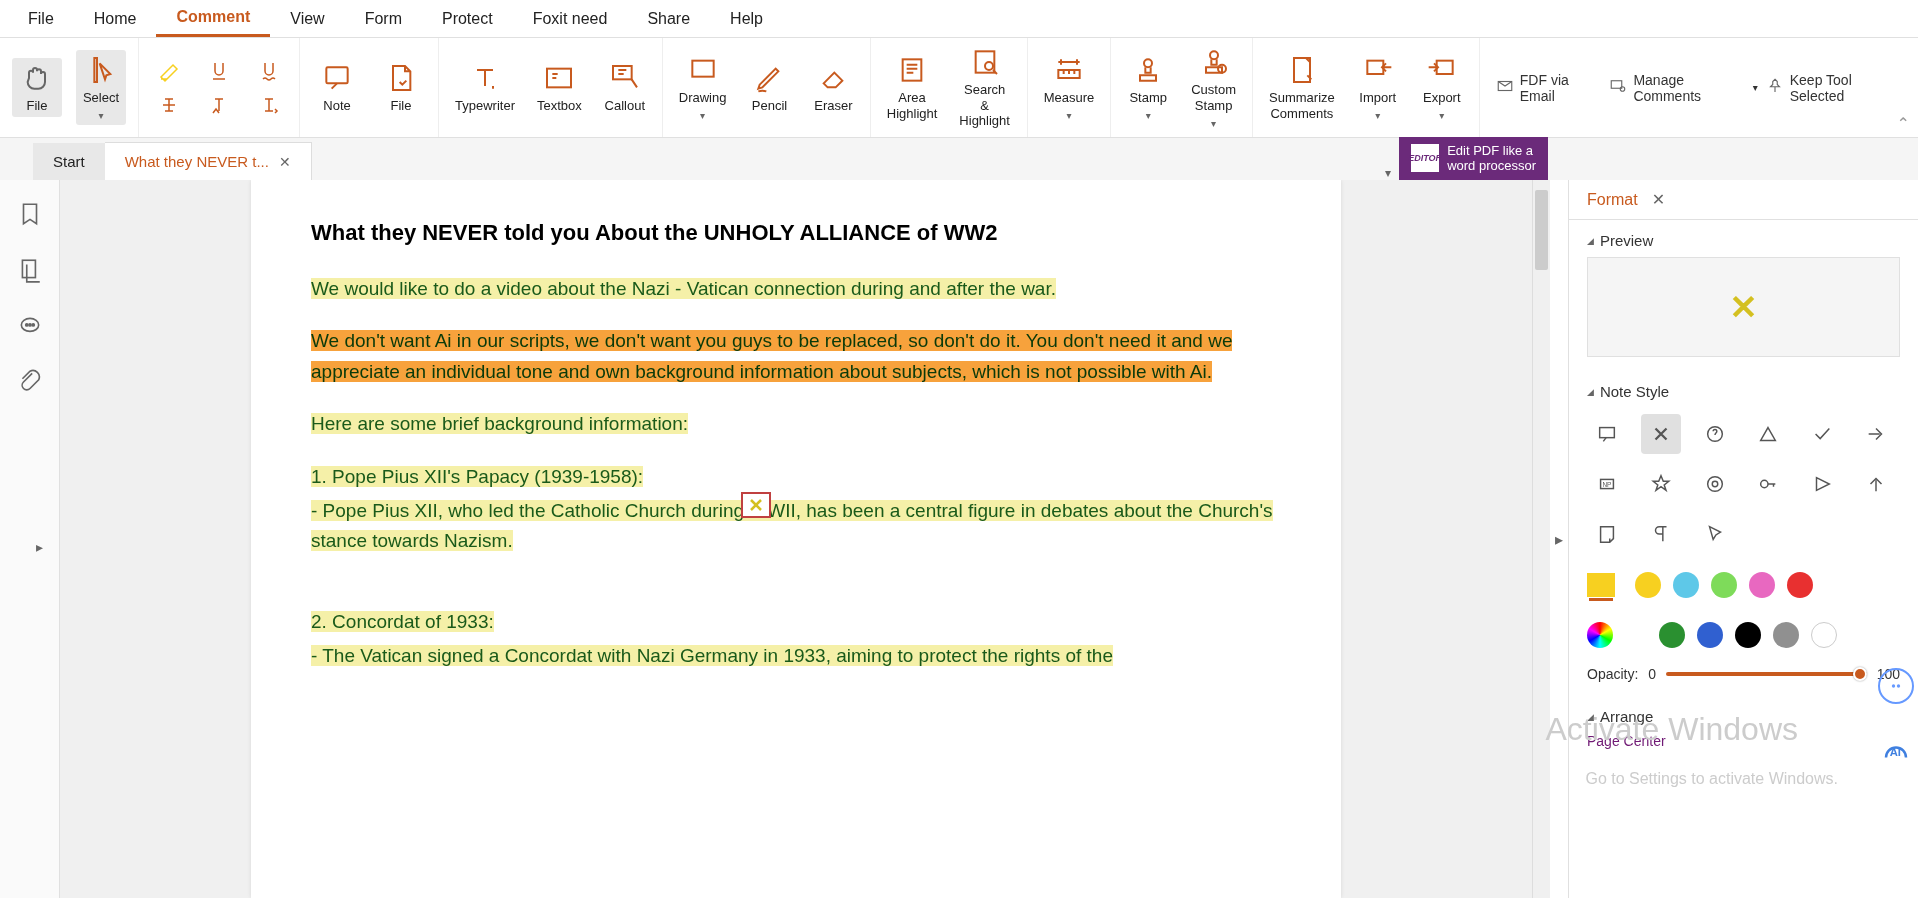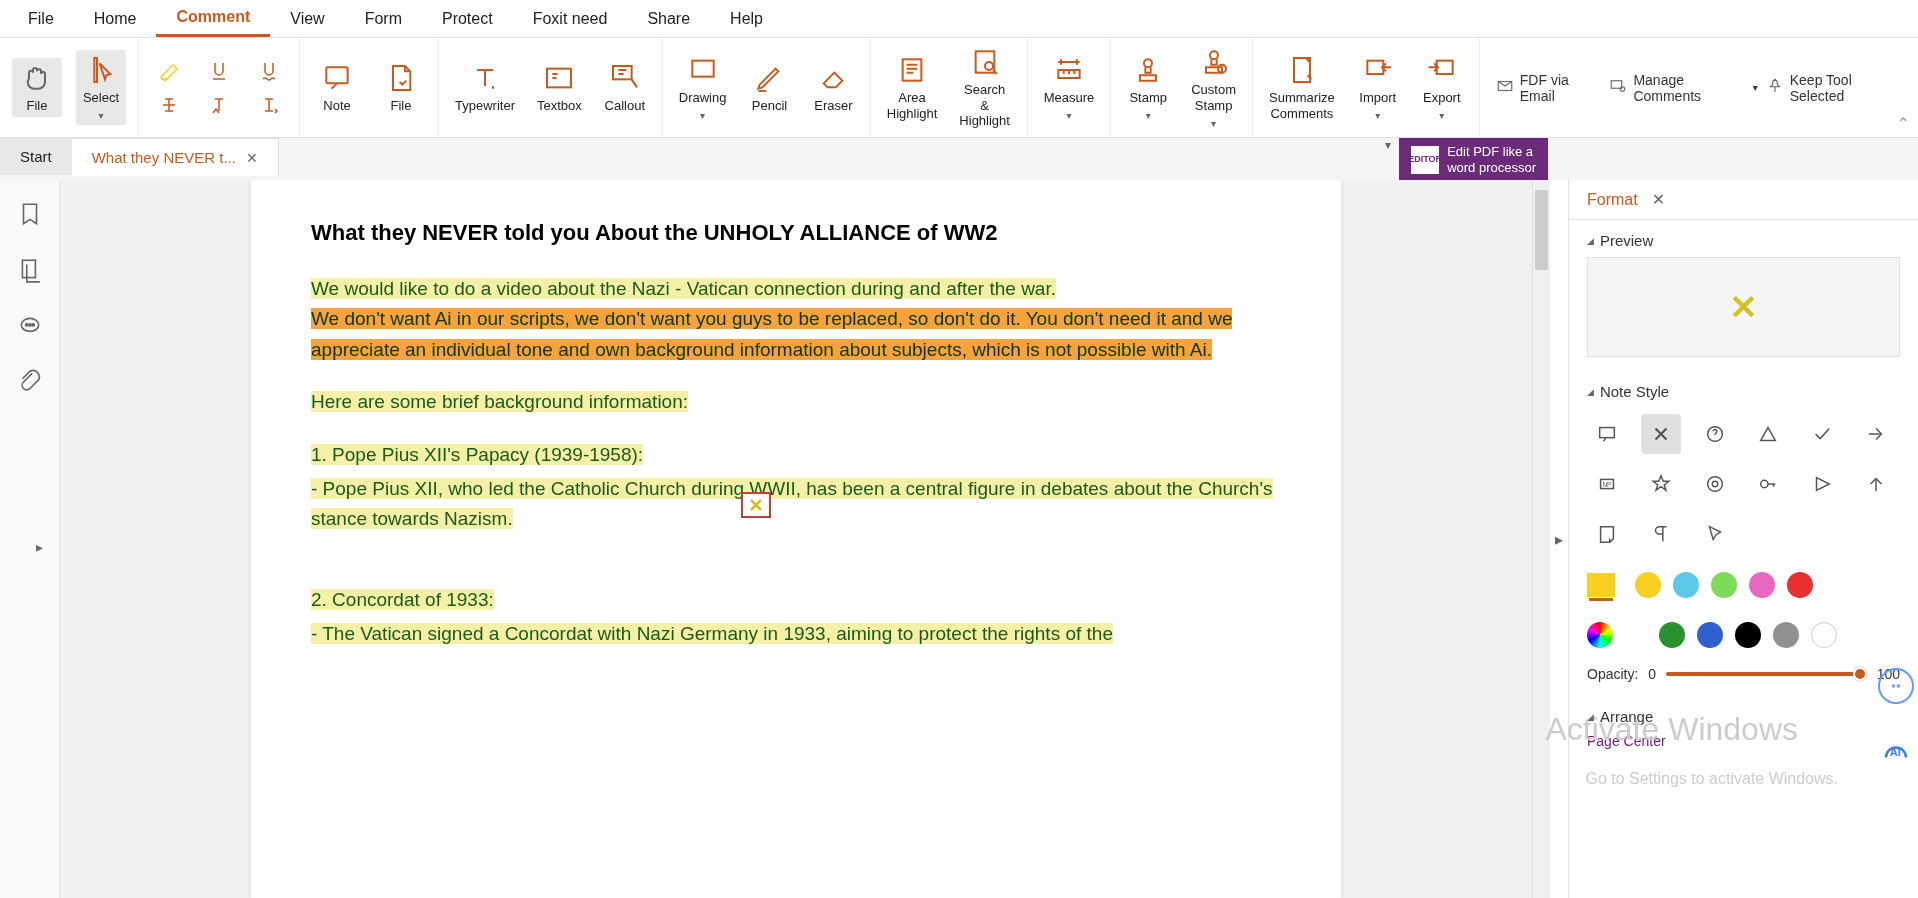--- a/index.html
+++ b/index.html
@@ -16,28 +16,28 @@
 .ribbon-btn .icon { width: 32px; height: 32px; display: flex; align-items: center; justify-content: center; }
 .ribbon-btn .label { font-size: 13px; color: #222; text-align: center; line-height: 1.2; white-space: pre-line; }
 .ribbon-btn.small { min-width: 36px; }
 .ribbon-btn.small .icon { width: 24px; height: 24px; }
 .ribbon-btn.highlighted { background: #e8e8e8; border-radius: 3px; padding: 4px; }
 
 .ribbon-right { display: flex; flex-direction: row; justify-content: center; gap: 8px; padding: 0 16px; font-size: 14px; }
 .ribbon-right-item { display: flex; align-items: center; gap: 6px; cursor: pointer; color: #333; }
 .expand-btn { position: absolute; right: 8px; bottom: 4px; cursor: pointer; color: #999; }
 
-.tabbar { display: flex; align-items: flex-start; height: 42px; background: #f5f5f5; position: relative; }
+.tabbar { display: flex; align-items: flex-end; height: 42px; background: #f5f5f5; position: relative; padding-left: 33px; }
 .tab { padding: 10px 20px; font-size: 15px; cursor: pointer; display: flex; align-items: center; gap: 10px; }
 .tab.start { background: #e8e8e8; color: #222; }
 .tab.doc { background: #fff; color: #c85a1e; border-top: 1px solid #ddd; border-right: 1px solid #ddd; }
 .tab .close { font-size: 14px; color: #666; cursor: pointer; }
 .tab-dropdown { margin-left: auto; margin-right: 8px; cursor: pointer; color: #666; font-size: 12px; }
 .promo { background: #6b2a7a; color: #fff; padding: 6px 12px; display: flex; align-items: center; gap: 8px; font-size: 13px; line-height: 1.2; }
-.promo-icon { width: 28px; height: 28px; background: #fff; display: flex; align-items: center; justify-content: center; color: #6b2a7a; font-size: 9px; font-weight: bold; }
+.promo-icon { width: 28px; height: 28px; background: #fff; display: flex; align-items: center; justify-content: center; color: #6b2a7a; font-size: 9px; font-weight: bold; font-style: italic; }
 
 .content-area { display: flex; height: calc(898px - 38px - 100px - 42px); }
 .left-sidebar { width: 60px; background: #fafafa; border-right: 1px solid #e0e0e0; display: flex; flex-direction: column; align-items: center; padding-top: 20px; gap: 28px; }
 .left-sidebar .sb-icon { width: 28px; height: 28px; cursor: pointer; color: #888; display: flex; align-items: center; justify-content: center; }
 .left-expand { position: absolute; left: 36px; top: 50%; cursor: pointer; color: #666; font-size: 14px; }
 
 .doc-view { flex: 1; background: #f0f0f0; overflow: auto; position: relative; }
 .page { background: #fff; margin: 0 auto; width: 1090px; min-height: 100%; padding: 40px 60px; box-shadow: 0 0 4px rgba(0,0,0,0.1); position: relative; }
 .doc-title { font-size: 22px; font-weight: bold; color: #000; margin-bottom: 28px; }
 .doc-text { font-size: 19px; color: #1a5a1a; line-height: 1.6; margin-bottom: 22px; }
@@ -429,21 +429,21 @@
         <svg class="g-icon" viewBox="0 0 24 24" width="26" height="26">
           <path d="M14 4l-8 8a4 4 0 006 6l8-8a6 6 0 00-8-8l-7 7"></path>
         </svg>
       </span>
     <span class="left-expand">▸</span>
   </div>
 
   <div class="doc-view">
     <div class="page">
       <div class="doc-title">What they NEVER told you About the UNHOLY ALLIANCE of WW2</div>
-      <p style=""><span class="doc-text hl-yellow">We would like to do a video about the Nazi - Vatican connection during and after the war.</span></p>
+      <p style="margin-bottom:22px"><span class="doc-text hl-yellow">We would like to do a video about the Nazi - Vatican connection during and after the war.</span></p>
       <p style="margin-bottom:22px"><span class="doc-text hl-orange">We don't want Ai in our scripts, we don't want you guys to be replaced, so don't do it. You don't need it and we appreciate an individual tone and own background information about subjects, which is not possible with Ai.</span></p>
       <p style="margin-bottom:22px"><span class="doc-text hl-yellow">Here are some brief background information:</span></p>
       <div class="note-marker" style="left:490px;top:312px">
         <svg viewBox="0 0 24 24">
             <path d="M6 6l12 12M18 6L6 18" stroke="#d4c020" stroke-width="3"></path>
           </svg>
       </div>
       <p style="margin-bottom:4px"><span class="doc-text hl-yellow">1. Pope Pius XII's Papacy (1939-1958):</span></p>
       <p style="margin-bottom:50px"><span class="doc-text hl-yellow">- Pope Pius XII, who led the Catholic Church during WWII, has been a central figure in debates about the Church's stance towards Nazism.</span></p>
       <p style="margin-bottom:4px"><span class="doc-text hl-yellow">2. Concordat of 1933:</span></p>

